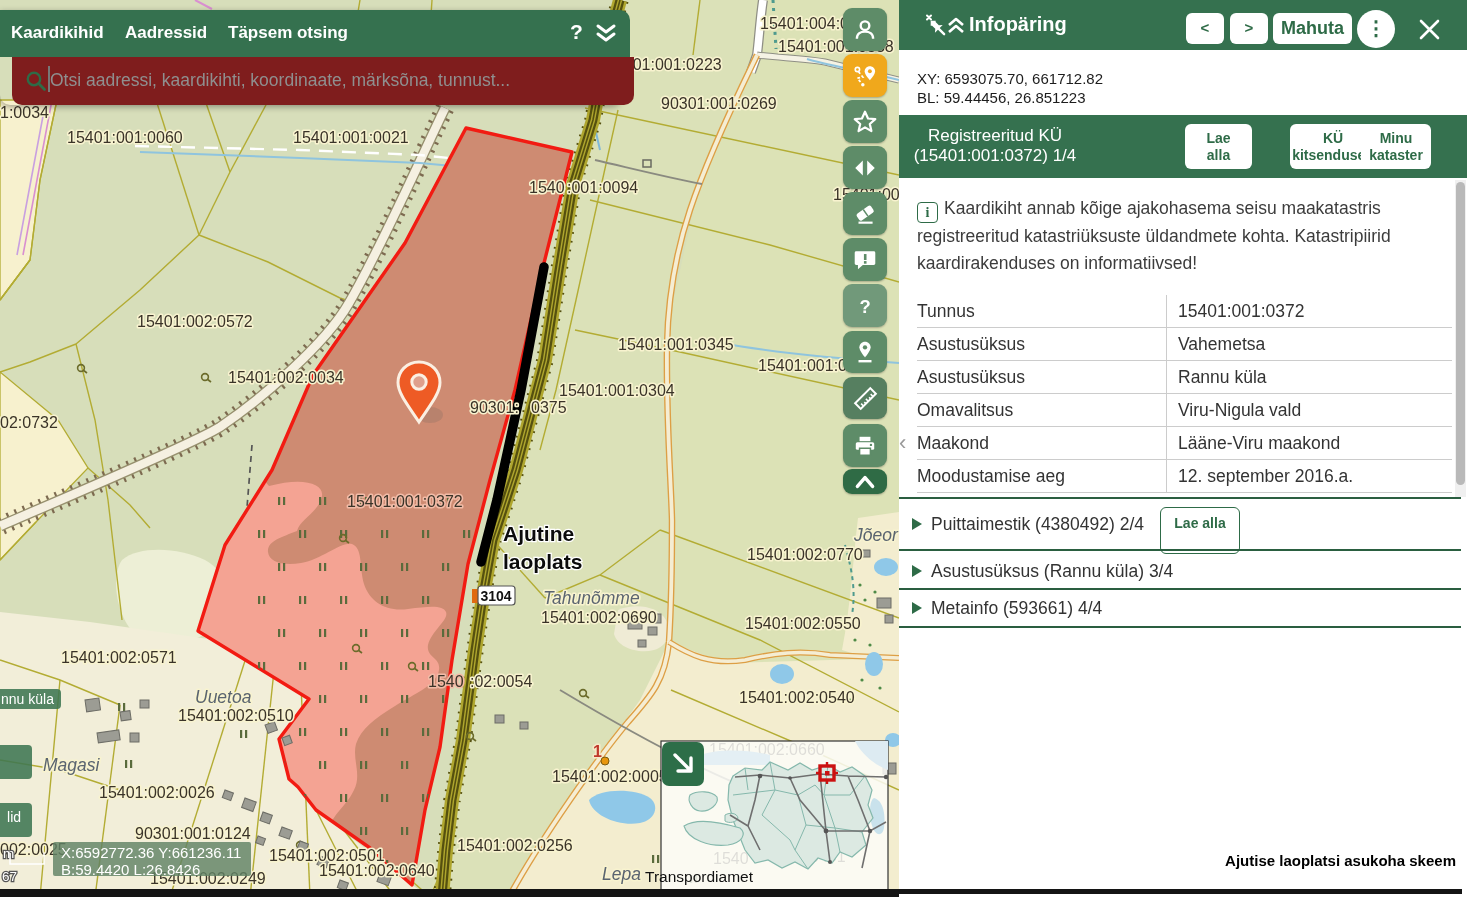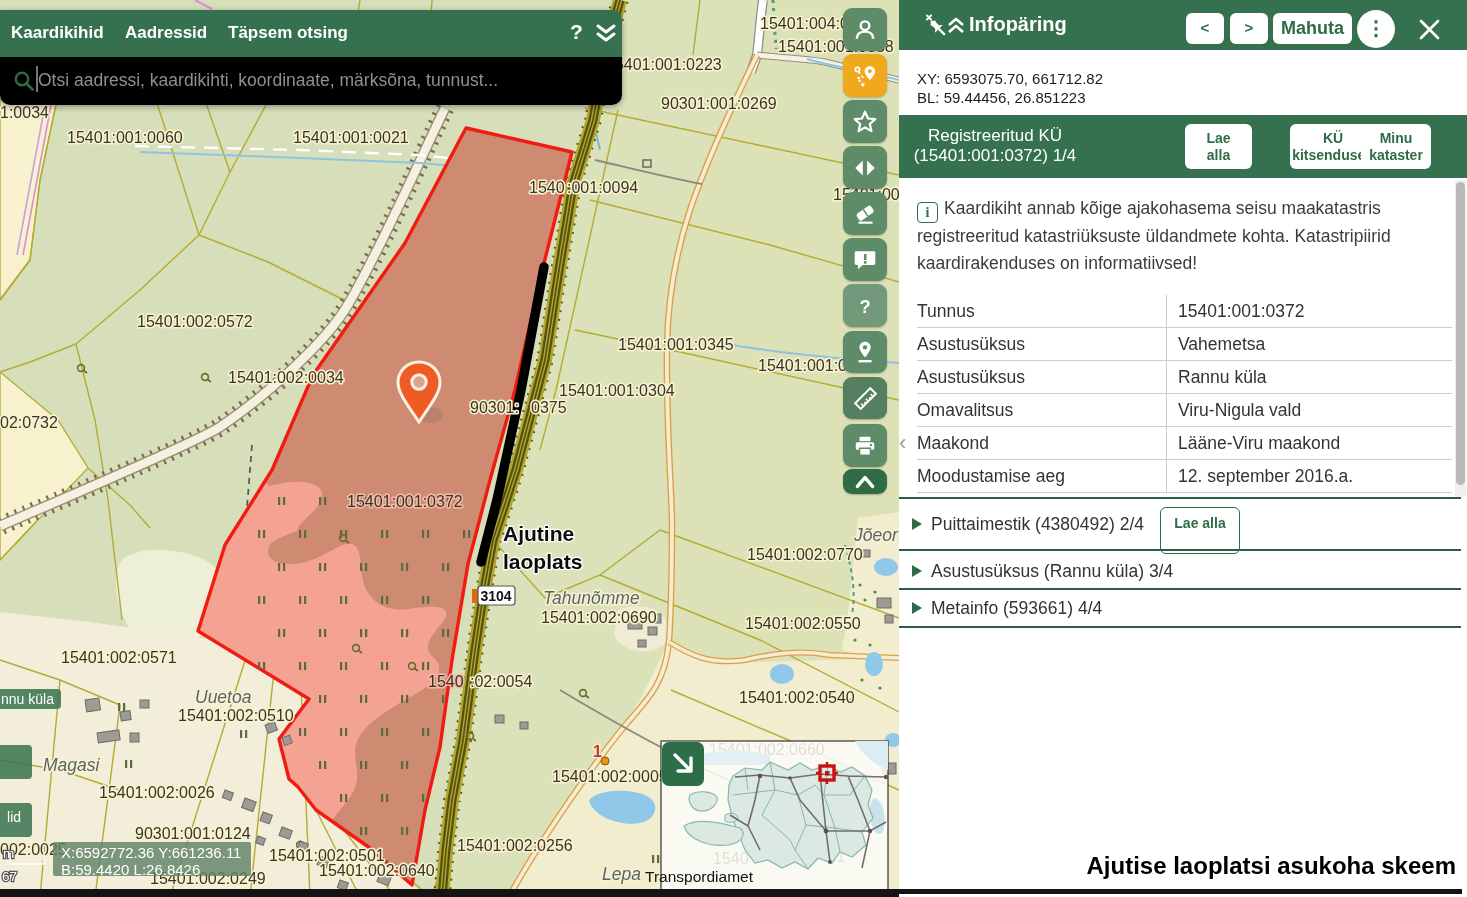--- a/index.html
+++ b/index.html
@@ -18,31 +18,31 @@
   #ppara{position:absolute;left:18px;top:195px;width:510px;font-size:17.5px;color:#3c3c3c;line-height:27px;}
   .ibox{display:inline-block;width:19px;height:19px;border:1.5px solid #2E6B47;border-radius:4px;color:#2E6B47;text-align:center;font-size:14px;line-height:19px;font-family:"Liberation Serif",serif;font-weight:bold;vertical-align:-3px;margin-right:6px;}
   table.ptab{position:absolute;left:18px;top:295px;width:535px;border-collapse:collapse;font-size:17.5px;color:#333;}
   table.ptab td{border-bottom:1px solid #ccc;height:32px;padding:0;}
   table.ptab tr td:first-child{width:249px;border-right:1px solid #ccc;}
   table.ptab tr td:last-child{padding-left:11px;}
   .secline{position:absolute;left:0;width:562px;height:2px;background:#2A5E40;}
   .secrow{position:absolute;left:0;width:568px;font-size:17.5px;color:#333;}
   .tri{display:inline-block;width:0;height:0;border-left:10px solid #2E6B47;border-top:6.5px solid transparent;border-bottom:6.5px solid transparent;margin:0 9px 0 13px;}
   #laealla2{position:absolute;left:261px;top:507px;width:80px;height:47px;border:1.6px solid #2E6B47;border-radius:6px;color:#2E6B47;font-weight:bold;font-size:14px;text-align:center;line-height:30px;box-sizing:border-box;background:#fff;}
-  #skeem{position:absolute;right:11px;top:852px;font-size:24px;font-weight:bold;color:#000;}
+  #skeem{position:absolute;right:11px;top:852px;font-size:15px;font-weight:bold;color:#000;}
   #blackbar{position:absolute;left:0;top:889px;width:1462px;height:4.5px;background:#141414;}
   #sbtrack{position:absolute;left:556px;top:180px;width:11px;height:317px;background:#f0f0f0;}
   #sbthumb{position:absolute;left:557px;top:182px;width:9px;height:303px;background:#b9b9b9;border-radius:5px;}
   #collapse{position:absolute;left:899px;top:430px;color:#9a9a9a;font-size:22px;}
   
   .tb{position:absolute;left:843px;width:44px;height:43px;border-radius:9px;background:#5E8C68;box-shadow:0 1px 2px rgba(0,0,0,.25);display:flex;align-items:center;justify-content:center;}
   
   #search{position:absolute;left:0;top:10px;width:622px;height:95px;border-radius:0 10px 10px 10px;box-shadow:0 2px 6px rgba(0,0,0,.35);}
-  #smenu{position:absolute;left:0;top:0;width:622px;height:47px;background:#35714F;border-radius:0 10px 0 0;color:#fff;font-size:17px;font-weight:bold;}
-  #srow{position:absolute;left:0;top:47px;width:622px;height:48px;background:#000000;border-radius:0 0 10px 10px;}
+  #smenu{position:absolute;left:0;top:0;width:622px;height:47px;background:#35714F;border-radius:0 10px 0 0;color:#fff;font-size:17px;font-weight:bold;padding-left:8px;}
+  #srow{position:absolute;left:12px;top:47px;width:622px;height:48px;background:#7f1d1d;border-radius:0 0 10px 10px;}
   #srow .ph{position:absolute;left:38px;top:13px;color:#8f8f8f;font-size:17.5px;}
   
   #coordbox{position:absolute;left:53px;top:842px;width:198px;height:34px;background:rgba(96,130,101,.82);border-radius:2px;color:#fff;font-size:15px;line-height:17px;padding:2px 0 0 8px;box-sizing:border-box;}
   .gpill{position:absolute;background:rgba(62,118,82,.88);color:#fff;font-size:14px;border-radius:4px;padding:2px 7px;}
 </style>
 </head>
 <body>
 <div id="app">
   <div id="mapwrap" class="abs" style="left:0;top:0;width:899px;height:897px;overflow:hidden;background:#D8DFBC;">
     <svg width="899" height="897" viewBox="0 0 899 897" style="position:absolute;left:0;top:0;">

